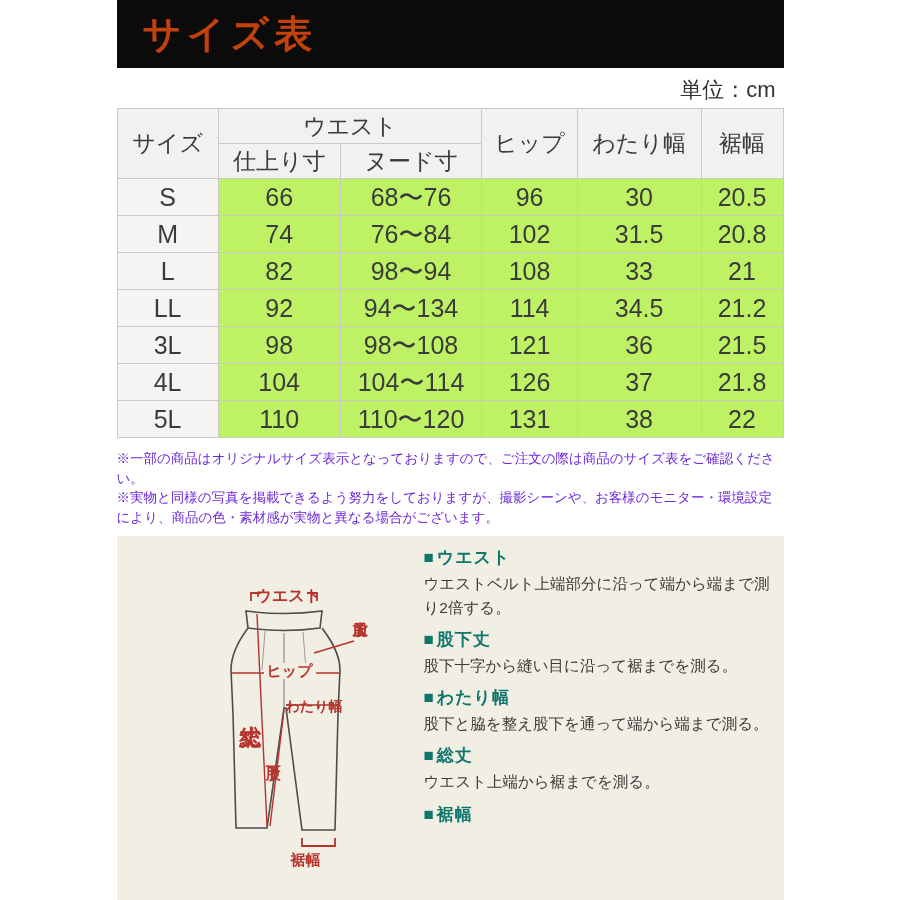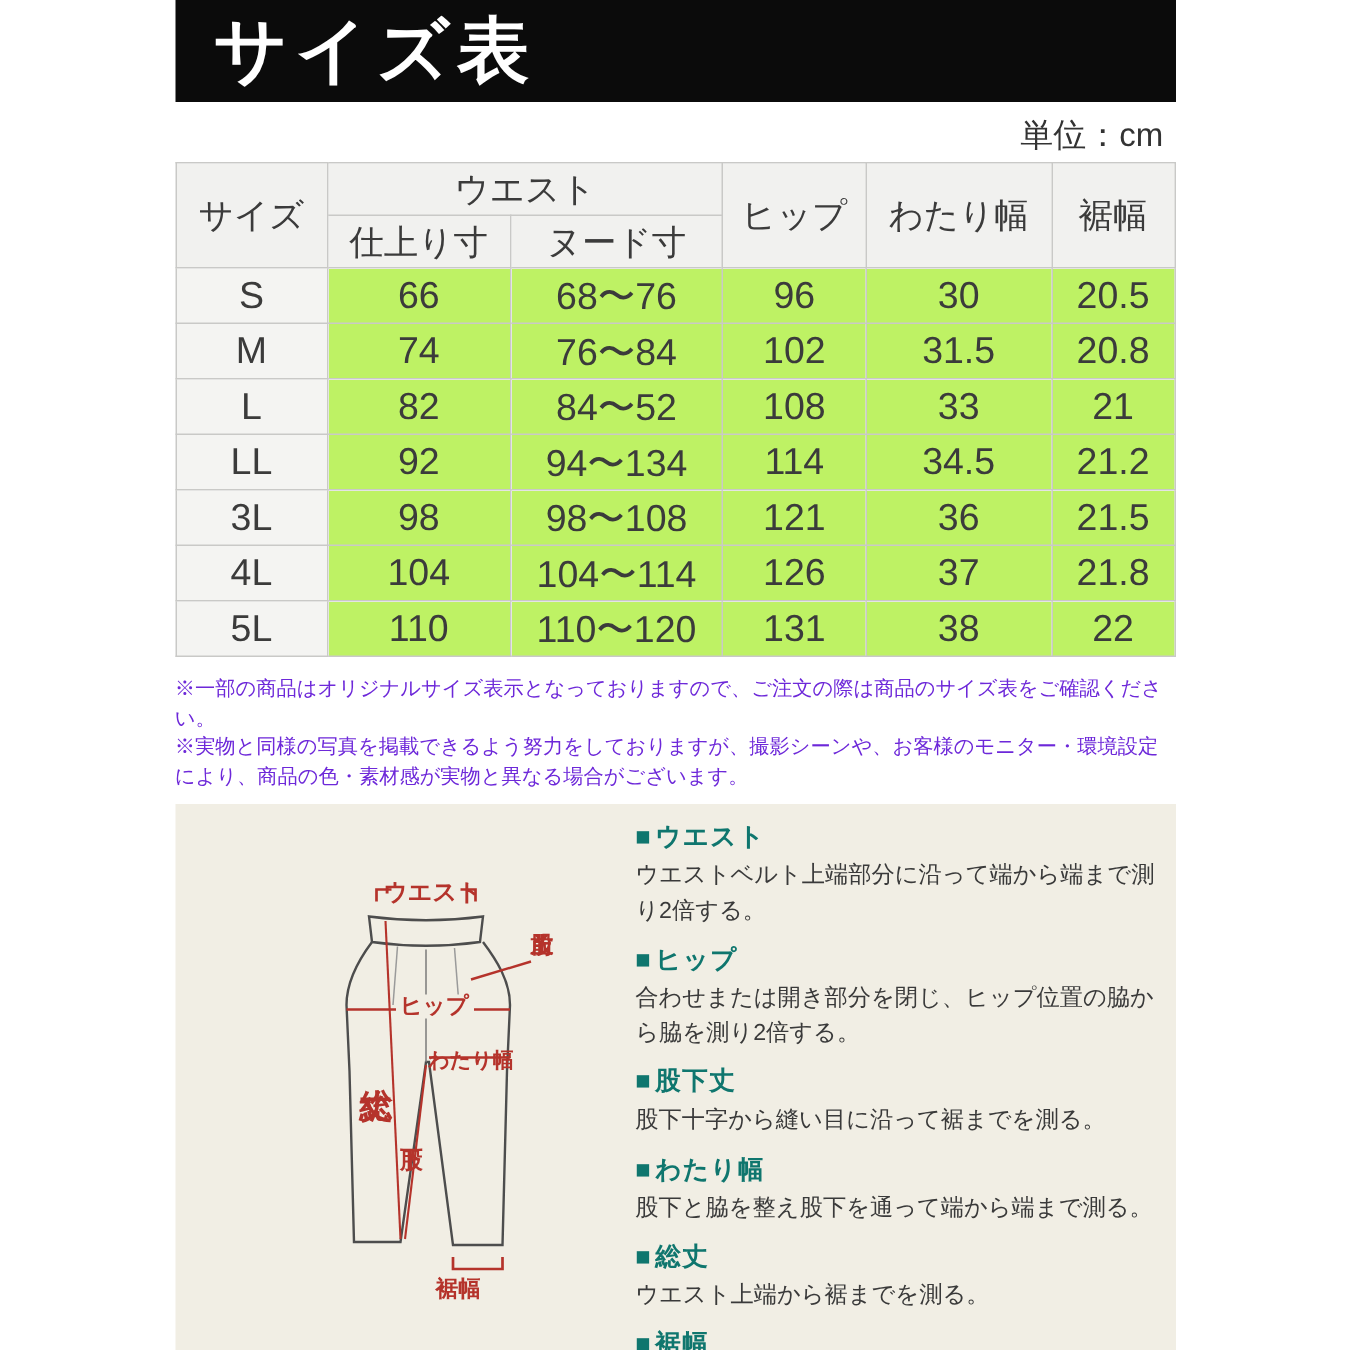--- a/index.html
+++ b/index.html
@@ -8,21 +8,21 @@
     font-family:"Liberation Sans", sans-serif;
     overflow:hidden;
   }
   .content { width:667px; margin:0 auto; position:relative; }
 
   .title-bar {
     background:#0b0b0b; height:68px; display:flex; align-items:center;
     padding-left:26px; box-sizing:border-box;
   }
   .title-bar .title {
-    color:#ffffff; font-size:48px; font-weight:bold; letter-spacing:5px;
+    color:#c2410c; font-size:38px; font-weight:bold; letter-spacing:5px;
   }
 
   .unit {
     text-align:right; font-size:22px; color:#333333;
     margin-top:9px; padding-right:8px; height:26px; line-height:26px;
   }
 
   table.size-table {
     width:100%; border-collapse:collapse; margin-top:5px; table-layout:fixed;
   }
@@ -108,21 +108,21 @@
           <td class="size-col">M</td>
           <td>74</td>
           <td>76〜84</td>
           <td>102</td>
           <td>31.5</td>
           <td>20.8</td>
         </tr>
         <tr>
           <td class="size-col">L</td>
           <td>82</td>
-          <td>84〜52</td>
+          <td>98〜94</td>
           <td>108</td>
           <td>33</td>
           <td>21</td>
         </tr>
         <tr>
           <td class="size-col">LL</td>
           <td>92</td>
           <td>94〜134</td>
           <td>114</td>
           <td>34.5</td>
@@ -195,24 +195,20 @@
     <div class="dlabel vert on-line" style="left:120px; top:172px; font-size:22px;">総丈</div>
     <div class="dlabel vert on-line" style="left:146px; top:218px; font-size:15px;">股下</div>
     <div class="dlabel" style="left:174px; top:316px; font-size:15px;">裾幅</div>
 
     <div class="defs">
       <div class="def-item">
         <div class="def-term"><span class="bullet">■</span><span>ウエスト</span></div>
         <div class="def-desc">ウエストベルト上端部分に沿って端から端まで測り2倍する。</div>
       </div>
       <div class="def-item">
-        <div class="def-term"><span class="bullet">■</span><span>ヒップ</span></div>
-        <div class="def-desc">合わせまたは開き部分を閉じ、ヒップ位置の脇から脇を測り2倍する。</div>
-      </div>
-      <div class="def-item">
         <div class="def-term"><span class="bullet">■</span><span>股下丈</span></div>
         <div class="def-desc">股下十字から縫い目に沿って裾までを測る。</div>
       </div>
       <div class="def-item">
         <div class="def-term"><span class="bullet">■</span><span>わたり幅</span></div>
         <div class="def-desc">股下と脇を整え股下を通って端から端まで測る。</div>
       </div>
       <div class="def-item">
         <div class="def-term"><span class="bullet">■</span><span>総丈</span></div>
         <div class="def-desc">ウエスト上端から裾までを測る。</div>

